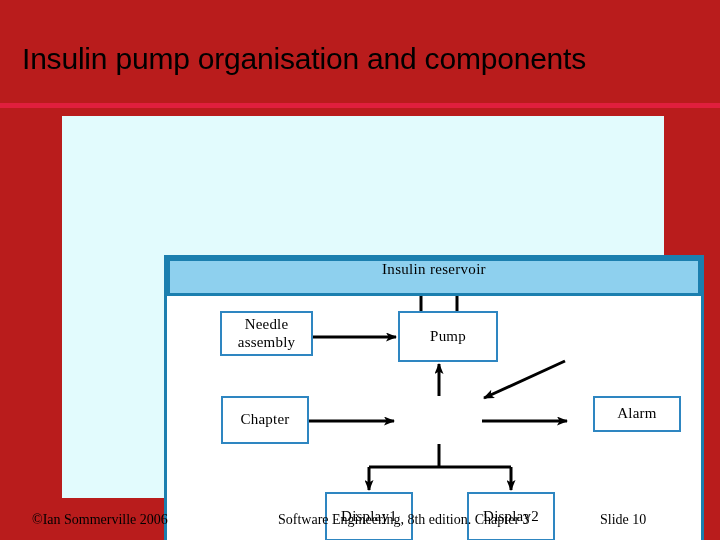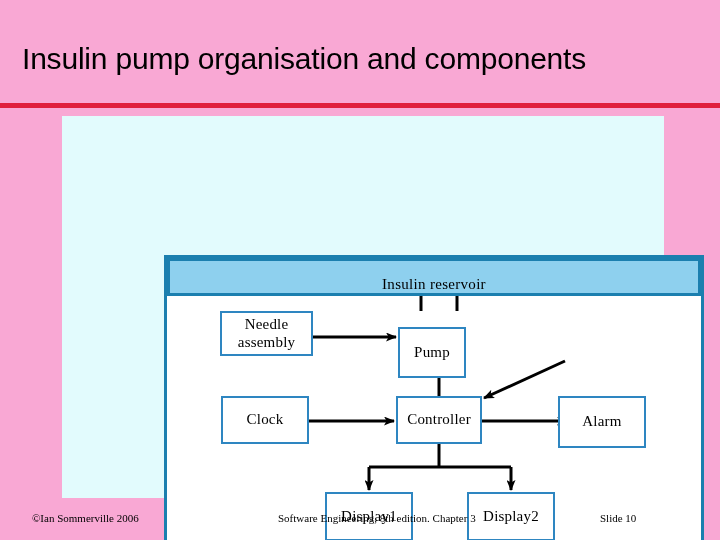--- a/index.html
+++ b/index.html
@@ -4,21 +4,21 @@
 <style>
   html, body {
     margin: 0;
     padding: 0;
     background: #ffffff;
   }
   #slide {
     position: relative;
     width: 720px;
     height: 540px;
-    background: #f9a8d4;
+    background: #b91c1c;
     overflow: hidden;
     font-family: "Liberation Sans", sans-serif;
   }
 
   
   #title {
     position: absolute;
     left: 22px;
     top: 42px;
     width: 690px;
@@ -66,21 +66,21 @@
   
   .band {
     position: absolute;
     left: 0px;
     width: 534px;
     height: 38px;
     background: #8ED0EE;
     border: 3px solid #1B7FAF;
     box-sizing: border-box;
     display: flex;
-    align-items: flex-end;
+    align-items: flex-start;
     justify-content: center;
   }
   #band-reservoir { top: 0px; }
   .band-label {
     font-family: "Liberation Serif", serif;
     font-size: 15px;
     color: #000000;
     letter-spacing: 0.3px;
   }
 
@@ -98,44 +98,44 @@
   }
   .comp-label {
     font-family: "Liberation Serif", serif;
     font-size: 15px;
     color: #000000;
     letter-spacing: 0.2px;
     white-space: pre-line;
   }
 
   #comp-needle     { left: 53px;  top: 53px;  width: 93px; height: 45px; }
-  #comp-pump       { left: 231px; top: 69px;  width: 68px; height: 51px; }
+  #comp-pump       { left: 231px; top: 53px;  width: 100px; height: 51px; }
   #comp-clock      { left: 399px; top: 54px;  width: 88px; height: 48px; }
   #comp-sensor     { left: 54px;  top: 138px; width: 88px; height: 48px; }
   #comp-controller { left: 229px; top: 138px; width: 86px; height: 48px; }
-  #comp-alarm      { left: 391px; top: 138px; width: 88px; height: 52px; }
+  #comp-alarm      { left: 426px; top: 138px; width: 88px; height: 36px; }
   #comp-display1   { left: 158px; top: 234px; width: 88px; height: 49px; }
   #comp-display2   { left: 300px; top: 234px; width: 88px; height: 49px; }
 
   
   #connectors {
     position: absolute;
     left: 0px;
     top: 0px;
     width: 534px;
     height: 335px;
     pointer-events: none;
   }
 
   
   #footer { position: absolute; left: 0; top: 512px; width: 720px; height: 20px; }
   .footer-text {
     position: absolute;
     font-family: "Liberation Serif", serif;
-    font-size: 11px;
+    font-size: 14px;
     color: #000000;
     white-space: nowrap;
   }
   #footer-copyright { left: 32px;  top: 0px; }
   #footer-center    { left: 278px; top: 0px; font-weight: normal; }
   #footer-slide     { left: 600px; top: 0px; }
 </style>
 </head>
 <body>
 
@@ -183,26 +183,23 @@
         <span class="comp-label">Needle
 assembly</span>
       </div>
 
       <div class="comp" id="comp-pump">
         <span class="comp-label">Pump</span>
       </div>
 
 
       <div class="comp" id="comp-sensor">
-        <span class="comp-label">Clock</span>
-      </div>
-
-      <div class="comp" id="comp-controller">
-        <span class="comp-label">Controller</span>
-      </div>
+        <span class="comp-label">Chapter</span>
+      </div>
+
 
       <div class="comp" id="comp-alarm">
         <span class="comp-label">Alarm</span>
       </div>
 
       <div class="comp" id="comp-display1">
         <span class="comp-label">Display1</span>
       </div>
 
       <div class="comp" id="comp-display2">

